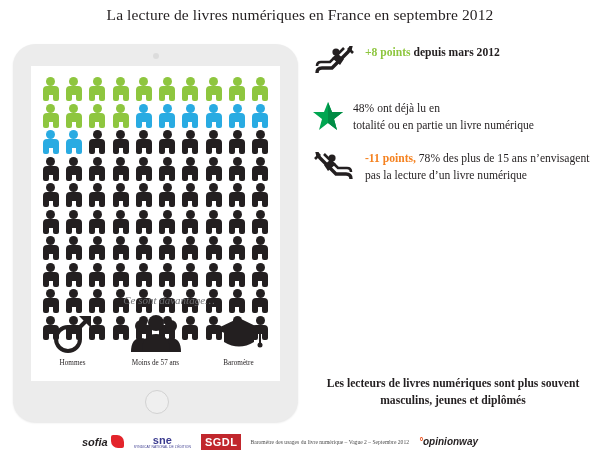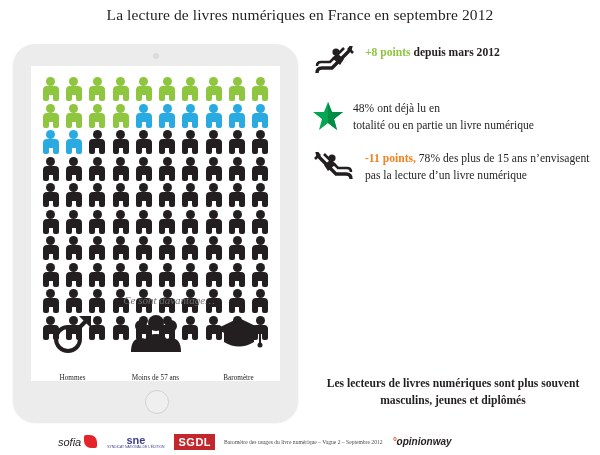--- a/index.html
+++ b/index.html
@@ -133,21 +133,21 @@
     justify-content: space-around;
     align-items: flex-end;
   }
   .icon-cell {
     width: 80px;
     text-align: center;
   }
   .icon-cell .cap {
     font-size: 7.2px;
     color: #231f20;
-    margin-top: 18px;
+    margin-top: 3px;
     font-family: "Liberation Serif", serif;
   }
   .mars-icon {
     position: relative;
     height: 46px;
     width: 46px;
     margin: 0 auto;
   }
 
   
@@ -194,23 +194,23 @@
   .footer {
     position: absolute;
     left: 0;
     top: 428px;
     width: 600px;
     height: 27px;
     display: flex;
     align-items: center;
   }
   .logo-sofia {
-    margin-left: 58px;
+    margin-left: 82px;
     font-size: 11px;
-    font-weight: normal;
+    font-weight: bold;
     font-style: italic;
     color: #231f20;
     display: flex;
     align-items: center;
   }
   .sofia-mark {
     width: 13px;
     height: 13px;
     background: #e3242b;
     border-radius: 2px 7px 2px 7px;

